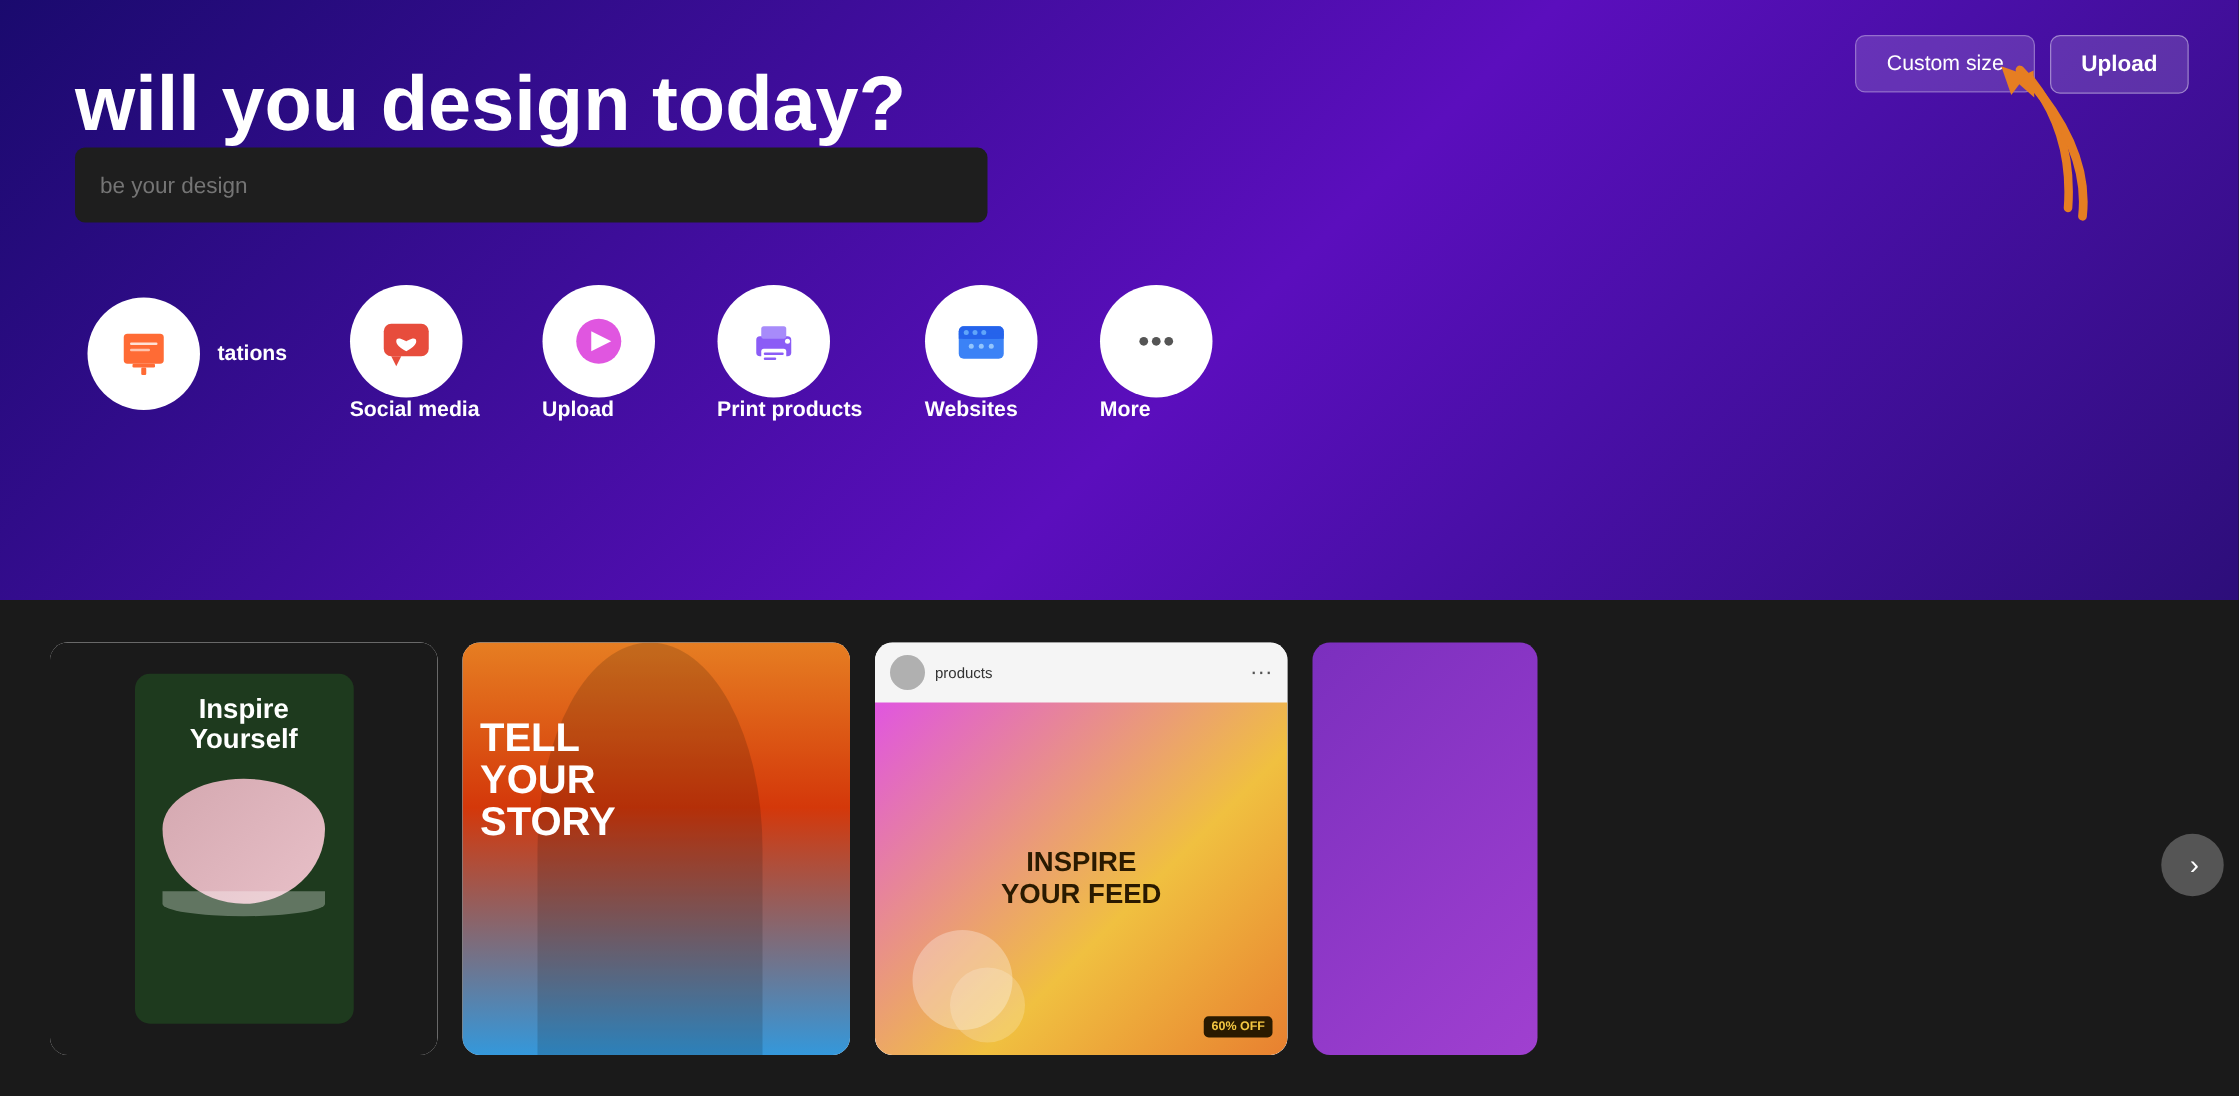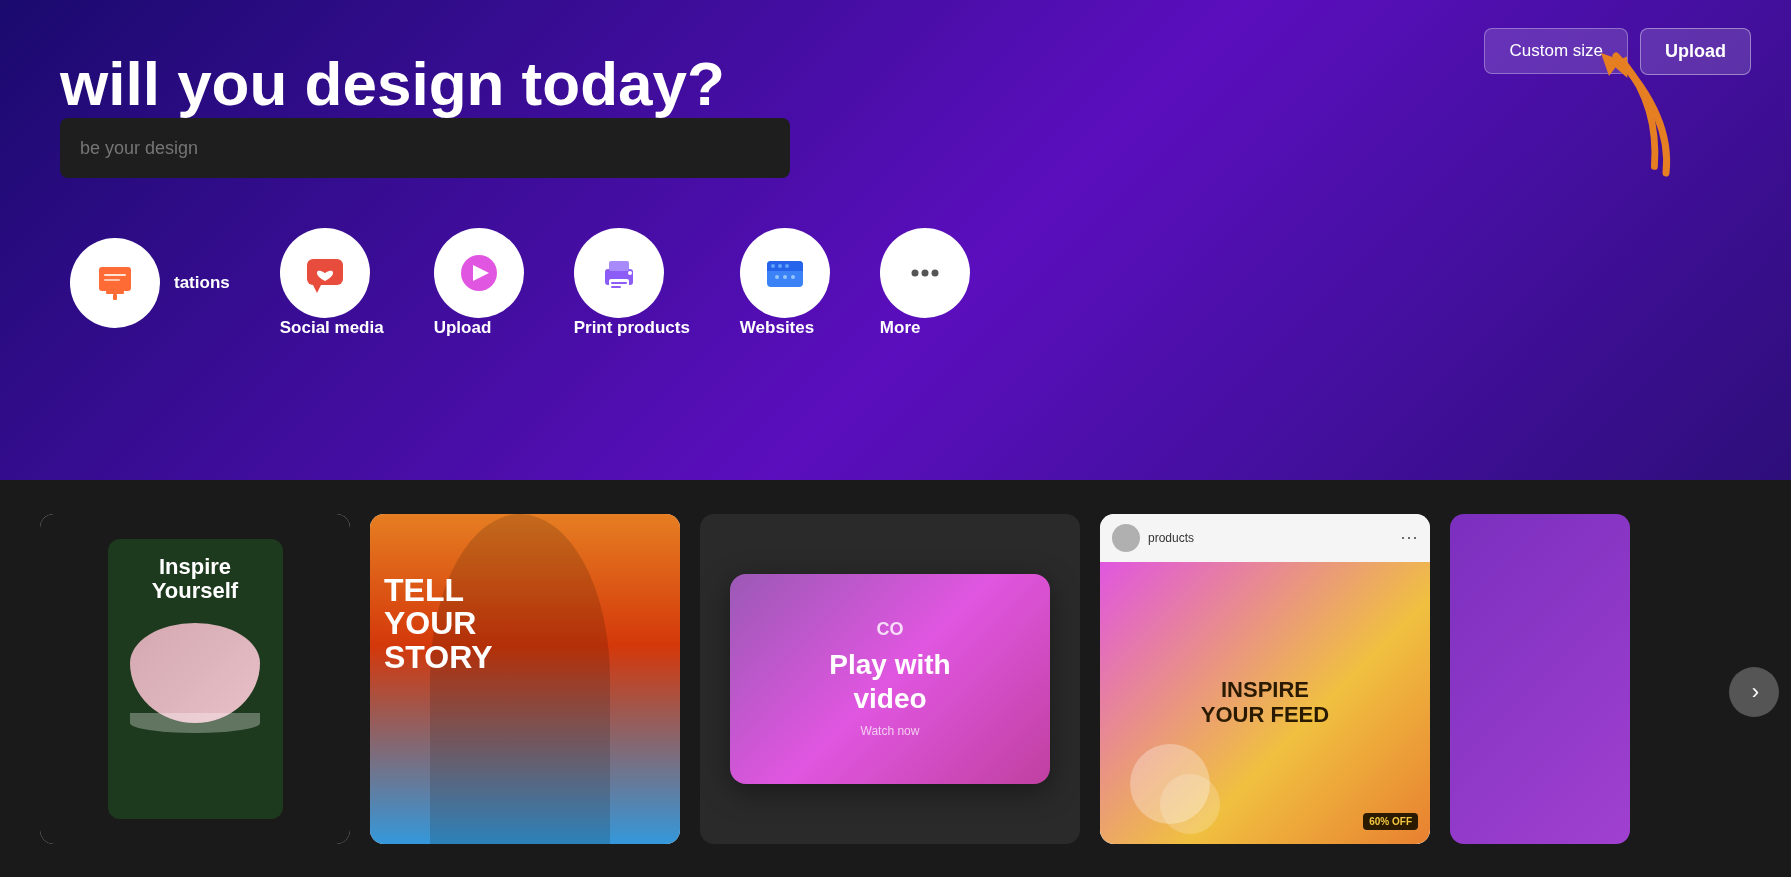--- a/index.html
+++ b/index.html
@@ -325,32 +325,20 @@
 
       <div style="position:absolute; top:0; left:60px; width:180px; height:330px; background:rgba(0,0,0,0.15); border-radius:50% 50% 0 0;"></div>
       <div style="position:absolute; top:60px; left:14px; color:#fff; font-size:32px; font-weight:700; line-height:1.05; text-transform:uppercase;">
         <span>TELL</span><br>
         <span>YOUR</span><br>
         <span>STORY</span>
       </div>
     </div>
   </div>
 
-  <div class="template-card" style="width:380px;">
-    <div style="width:100%; height:100%; background:#2a2a2a; display:flex; align-items:center; justify-content:center;">
-      <div style="width:320px; height:210px; background:linear-gradient(135deg,#9b59b6,#e056e0,#c040a0); border-radius:16px; display:flex; flex-direction:column; align-items:center; justify-content:center; box-shadow: 0 8px 30px rgba(0,0,0,0.4);">
-        <div style="color:rgba(255,255,255,0.8); font-size:18px; font-weight:700; margin-bottom:8px;">CO</div>
-        <div style="color:#fff; font-size:28px; font-weight:800; text-align:center; line-height:1.2;">
-          <span>Play with</span><br>
-          <span>video</span>
-        </div>
-        <div style="color:rgba(255,255,255,0.7); font-size:12px; margin-top:8px;">Watch now</div>
-      </div>
-    </div>
-  </div>
 
   <div class="template-card" style="width:330px;">
     <div style="width:100%; height:100%; background:#f5f5f5; display:flex; flex-direction:column; border-radius:14px; overflow:hidden;">
 
       <div style="display:flex; gap:8px; align-items:center; padding:10px 12px;">
         <div style="width:28px; height:28px; border-radius:50%; background:#b0b0b0;"></div>
         <div style="font-size:12px; color:#333;">products</div>
         <div style="margin-left:auto; font-size:18px; color:#555;">···</div>
       </div>
 

